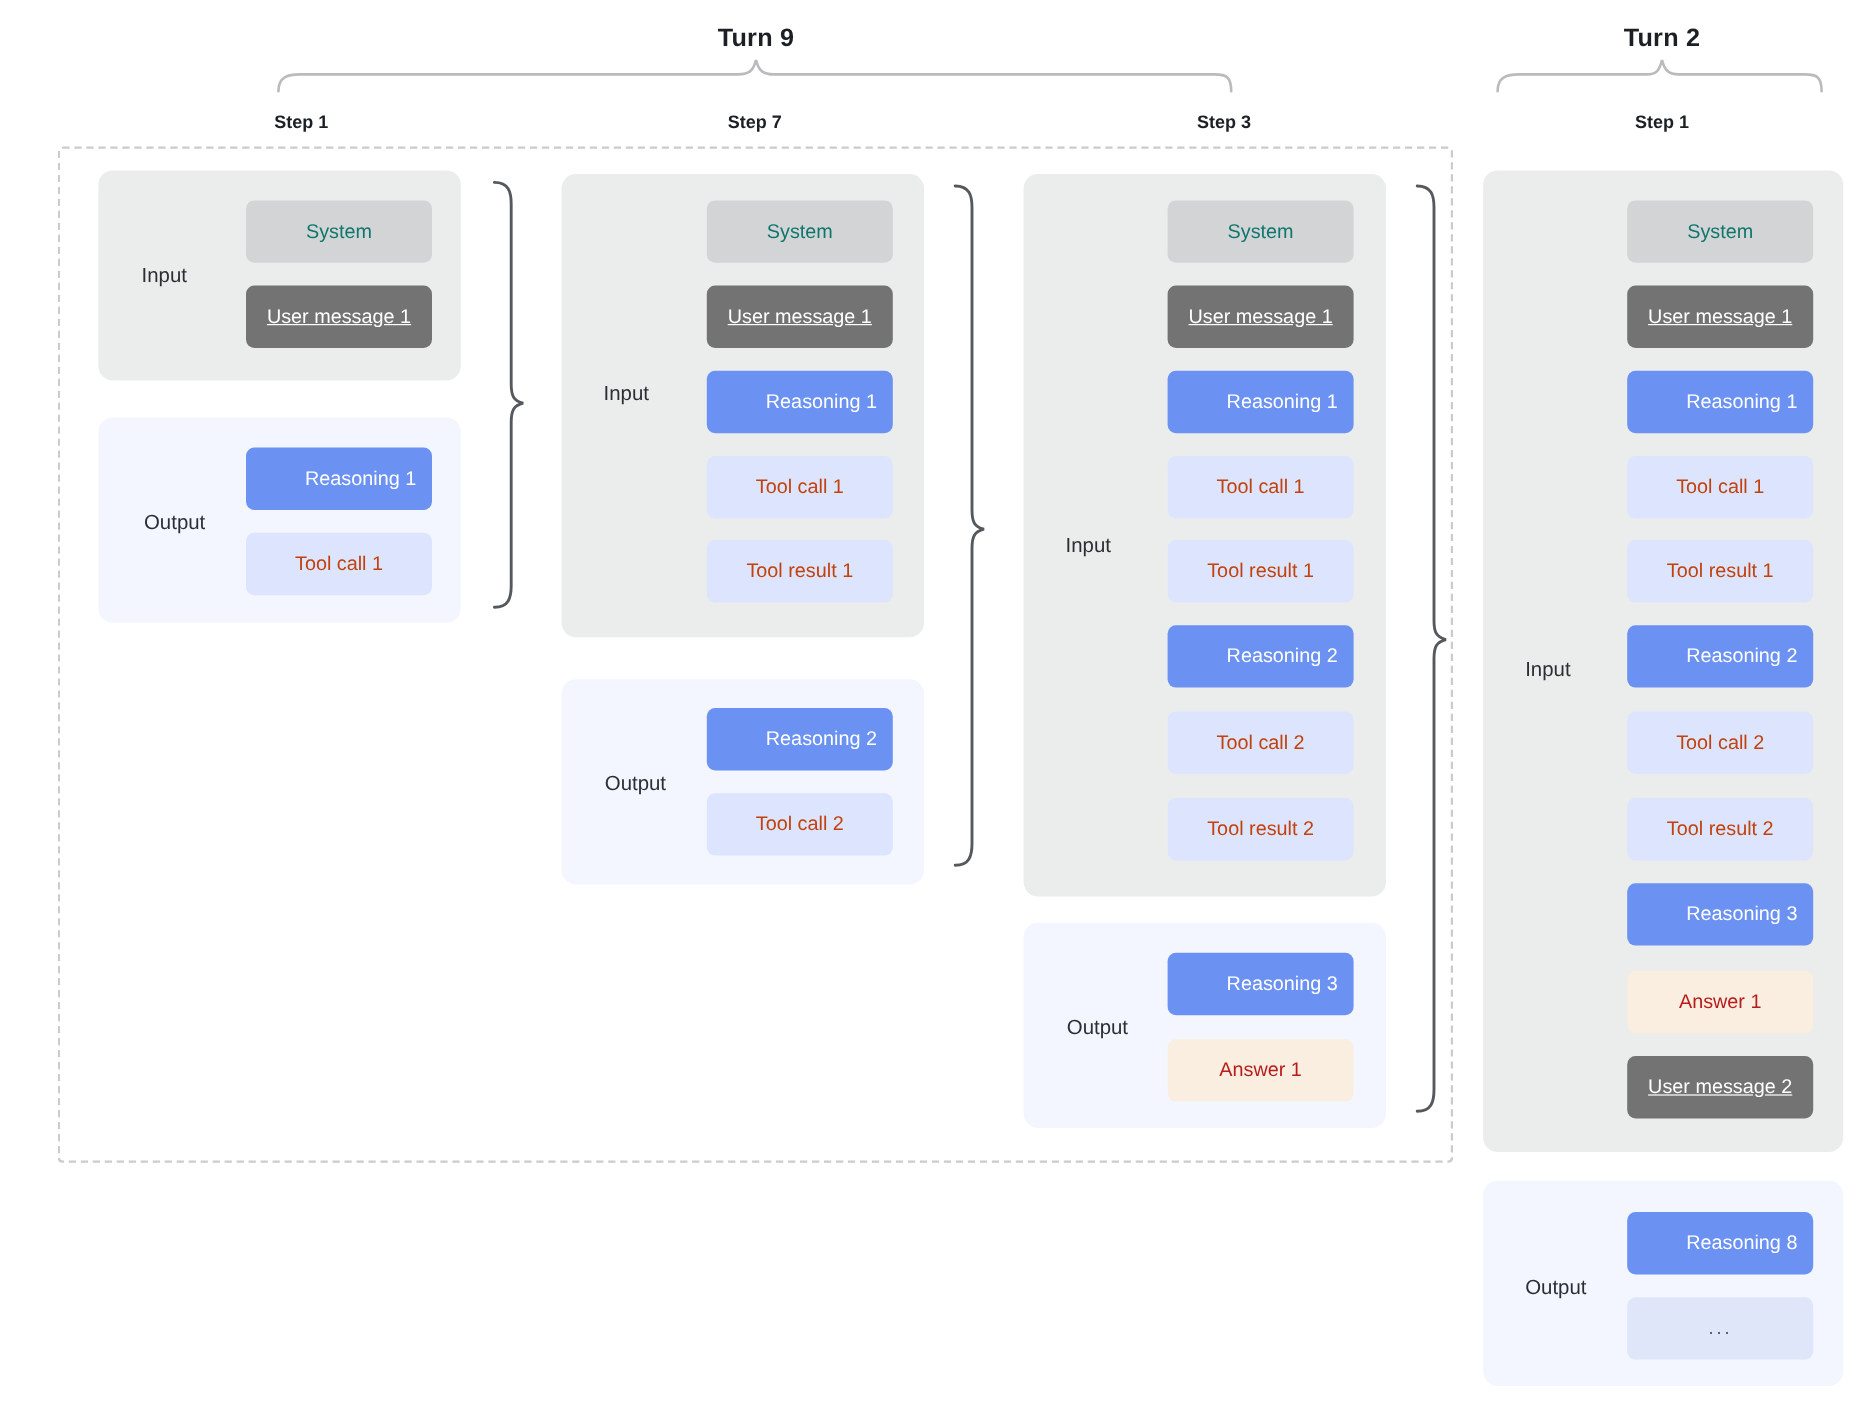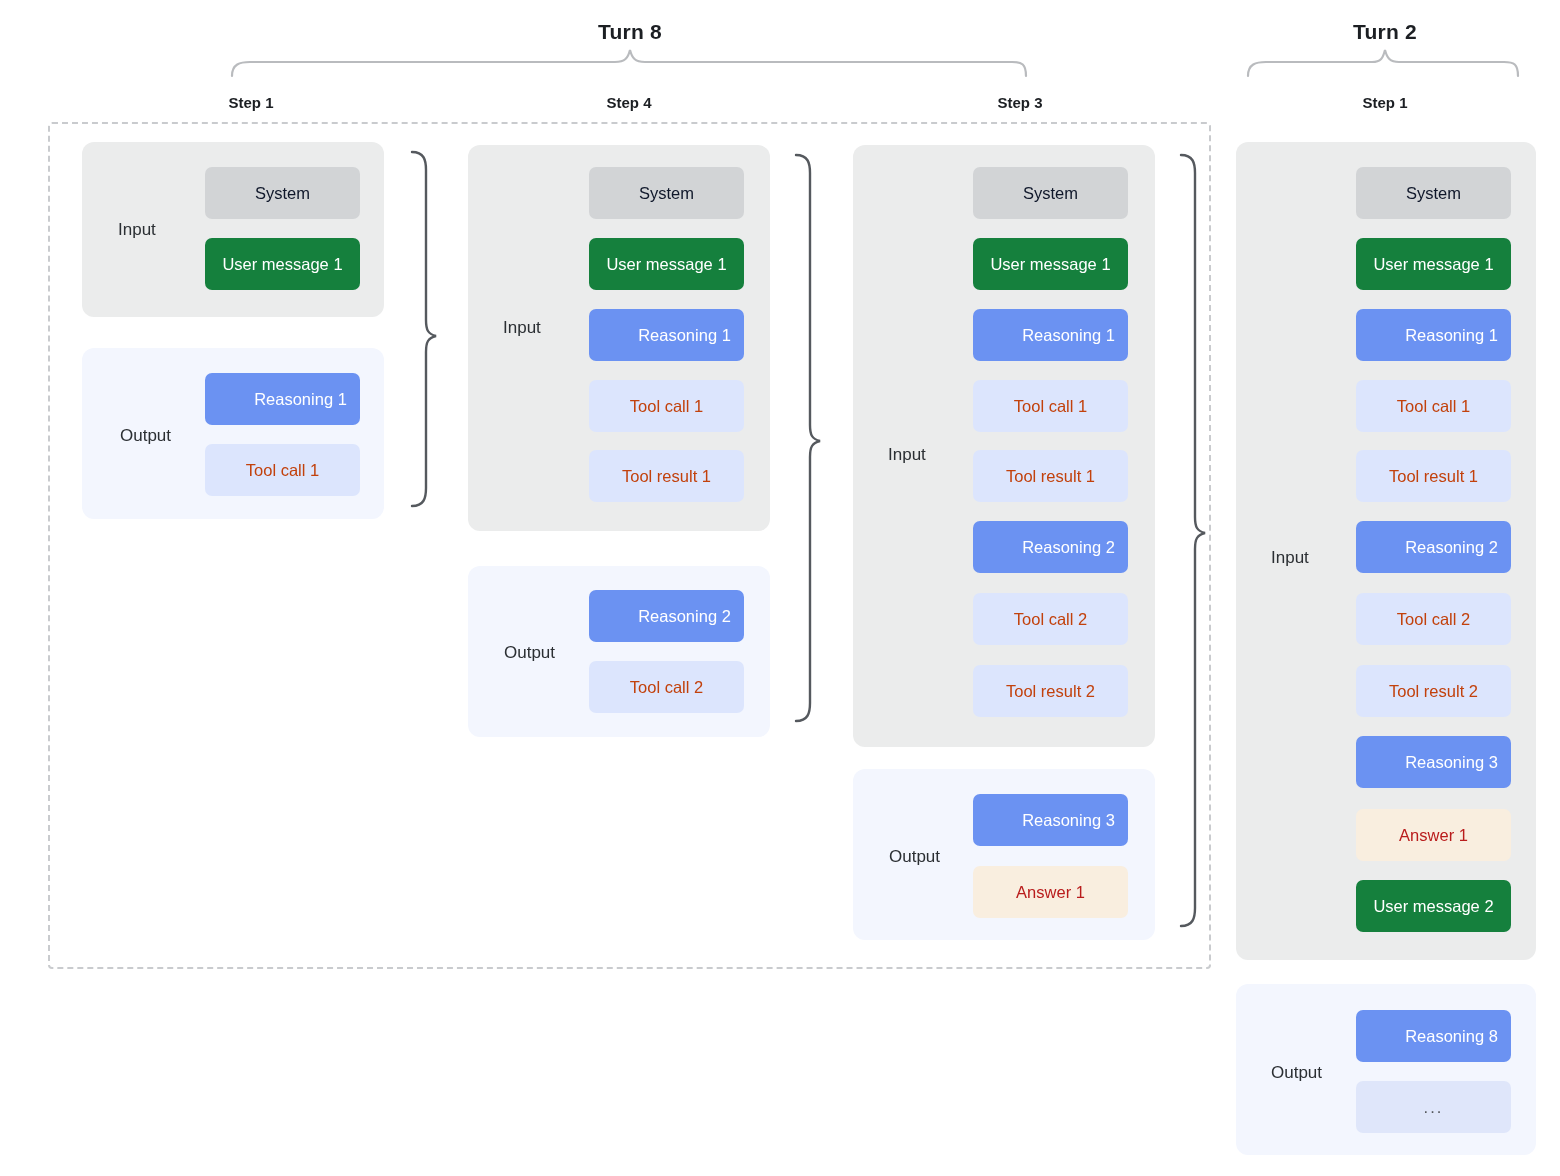--- a/index.html
+++ b/index.html
@@ -63,43 +63,43 @@
     position: absolute;
     border-radius: 7px;
     box-sizing: border-box;
     display: flex;
     align-items: center;
     justify-content: center;
     font-size: 16.5px;
     line-height: 1;
     white-space: nowrap;
   }
-  .chip.system       { background: #d2d4d6; color: #0f172a; }
-  .chip.user         { background: #15803d; color: #ffffff; }
+  .chip.system       { background: #d2d4d6; color: #0f766e; }
+  .chip.user         { background: #737373; color: #ffffff; text-decoration: underline; }
   .chip.reasoning    { background: #6b92f2; color: #ffffff; padding-left: 36px; }
   .chip.tool         { background: #dce5fd; color: #c2410c; }
   .chip.answer       { background: #f9eedf; color: #b91c1c; }
   .chip.ellipsis     { background: #dfe6fa; color: #55585c; letter-spacing: 2px; }
 
   
   #overlay {
     position: absolute;
     left: 0; top: 0;
     width: 1560px; height: 1176px;
     pointer-events: none;
   }
 </style>
 </head>
 <body>
 
-<div class="turn-title" style="left:430px; top:20px; width:400px;">Turn 8</div>
+<div class="turn-title" style="left:430px; top:20px; width:400px;">Turn 9</div>
 <div class="turn-title" style="left:1185px; top:20px; width:400px;">Turn 2</div>
 
 <div class="step-label" style="left:151px; top:94px; width:200px;">Step 1</div>
-<div class="step-label" style="left:529px; top:94px; width:200px;">Step 4</div>
+<div class="step-label" style="left:529px; top:94px; width:200px;">Step 7</div>
 <div class="step-label" style="left:920px; top:94px; width:200px;">Step 3</div>
 <div class="step-label" style="left:1285px; top:94px; width:200px;">Step 1</div>
 
 <div class="turn-dash-box" style="left:48px; top:122px; width:1163px; height:847px;"></div>
 
 <div class="panel input" style="left:82px; top:142px; width:302px; height:175px;"></div>
 <div class="panel-label" style="left:118px; top:230px;">Input</div>
 <div class="chip system" style="left:205px; top:167px; width:155px; height:52px;">System</div>
 <div class="chip user" style="left:205px; top:238px; width:155px; height:52px;">User message 1</div>
 

